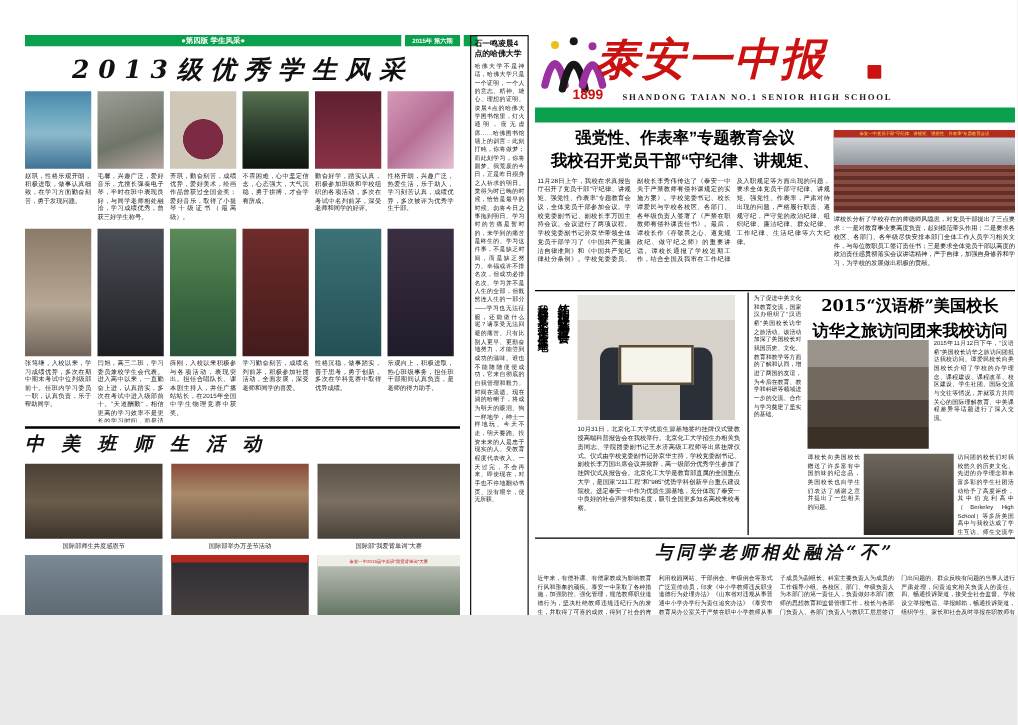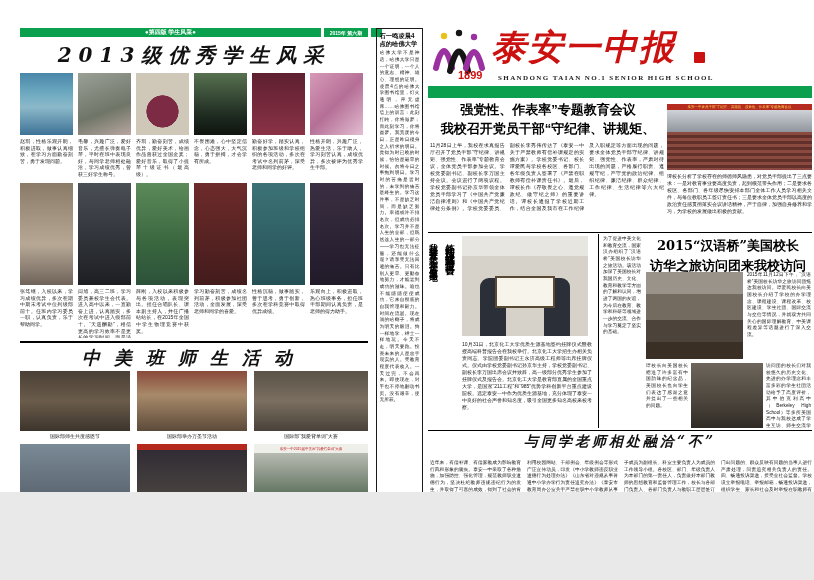--- a/index.html
+++ b/index.html
@@ -93,21 +93,21 @@
   <div class="photo s2f" style="left:310px;top:183px;width:53px;height:102px;"></div>
 
   <div class="abs cap" style="left:20px;top:288px;width:53px;height:50px;">张笃继，入校以来，学习成绩优异，多次在期中期末考试中位列级部前十。任班内学习委员一职，认真负责，乐于帮助同学。</div>
   <div class="abs cap" style="left:78px;top:288px;width:53px;height:50px;">闫旭，高三二班，学习委员兼校学生会代表。进入高中以来，一直勤奋上进，认真踏实，多次在考试中进入级部前十。“天道酬勤”，相信更高的学习效率不是更长的学习时间，而是适合自己的学习方法。</div>
   <div class="abs cap" style="left:136px;top:288px;width:53px;height:50px;">薛刚，入校以来积极参与各项活动，表现突出。担任合唱队长、课本剧主持人，并任广播站站长，在2015年全国中学生物理竞赛中获奖。</div>
   <div class="abs cap" style="left:194px;top:288px;width:53px;height:50px;">学习勤奋刻苦，成绩名列前茅，积极参加社团活动，全面发展，深受老师和同学的喜爱。</div>
   <div class="abs cap" style="left:252px;top:288px;width:53px;height:50px;">性格沉稳，做事踏实，善于思考，勇于创新，多次在学科竞赛中取得优异成绩。</div>
   <div class="abs cap" style="left:310px;top:288px;width:53px;height:50px;">乐观向上，积极进取，热心班级事务，担任班干部期间认真负责，是老师的得力助手。</div>
 
   <div class="hline" style="left:20px;top:341px;width:348px;height:2px;"></div>
-  <div class="abs cal" style="left:20px;top:346px;width:348px;font-size:18px;letter-spacing:14px;text-align:center;">中美班师生活动</div>
+  <div class="abs cal" style="left:20px;top:346px;width:348px;font-size:15px;letter-spacing:14px;">中美班师生活动</div>
 
   <div class="photo acta" style="left:20px;top:371px;width:110px;height:60px;"></div>
   <div class="photo actb" style="left:137px;top:371px;width:110px;height:60px;"></div>
   <div class="photo actc" style="left:254px;top:371px;width:114px;height:60px;"></div>
   <div class="pcap" style="left:20px;top:433px;width:110px;">国际部师生共度感恩节</div>
   <div class="pcap" style="left:137px;top:433px;width:110px;">国际部举办万圣节活动</div>
   <div class="pcap" style="left:254px;top:433px;width:114px;">国际部“我爱背单词”大赛</div>
 
   <div class="photo actd" style="left:20px;top:444px;width:110px;height:93px;"></div>
   <div class="photo acte" style="left:137px;top:444px;width:110px;height:93px;">
@@ -140,21 +140,21 @@
       <path d="M34 40 Q42 8 50 40" stroke="#9b30a0" stroke-width="6" fill="none" stroke-linecap="round"></path>
       <circle cx="12" cy="8" r="3.2" fill="#e8c21a"></circle>
       <circle cx="27" cy="5" r="3.2" fill="#161616"></circle>
       <circle cx="42" cy="9" r="3.2" fill="#9b30a0"></circle>
       <text x="26" y="51" font-size="11" font-weight="bold" fill="#cc1111" font-family="Liberation Sans,sans-serif">
         <tspan>1899</tspan>
       </text>
     </svg>
   </div>
 
-  <div class="abs cal red" style="left:491px;top:24px;width:200px;height:46px;font-size:35px;white-space:nowrap;letter-spacing:2px;">泰安一中报</div>
+  <div class="abs cal red" style="left:476px;top:24px;width:200px;height:46px;font-size:35px;white-space:nowrap;letter-spacing:2px;">泰安一中报</div>
   <div class="abs" style="left:694px;top:52px;width:11px;height:11px;background:#cc1111;border-radius:1px;"></div>
   <div class="abs" style="left:498px;top:74px;width:210px;font-size:7px;font-weight:bold;letter-spacing:1.4px;color:#222;font-family:'Liberation Serif',serif;white-space:nowrap;">SHANDONG TAIAN NO.1 SENIOR HIGH SCHOOL</div>
 
 
   <div class="abs green" style="left:428px;top:86px;width:384px;height:12px;"></div>
 
   <div class="abs headline" style="left:430px;top:101px;width:236px;font-size:13px;line-height:1.45;">
     <div>强党性、作表率”专题教育会议</div>
     <div>我校召开党员干部“守纪律、讲规矩、</div>
   </div>

